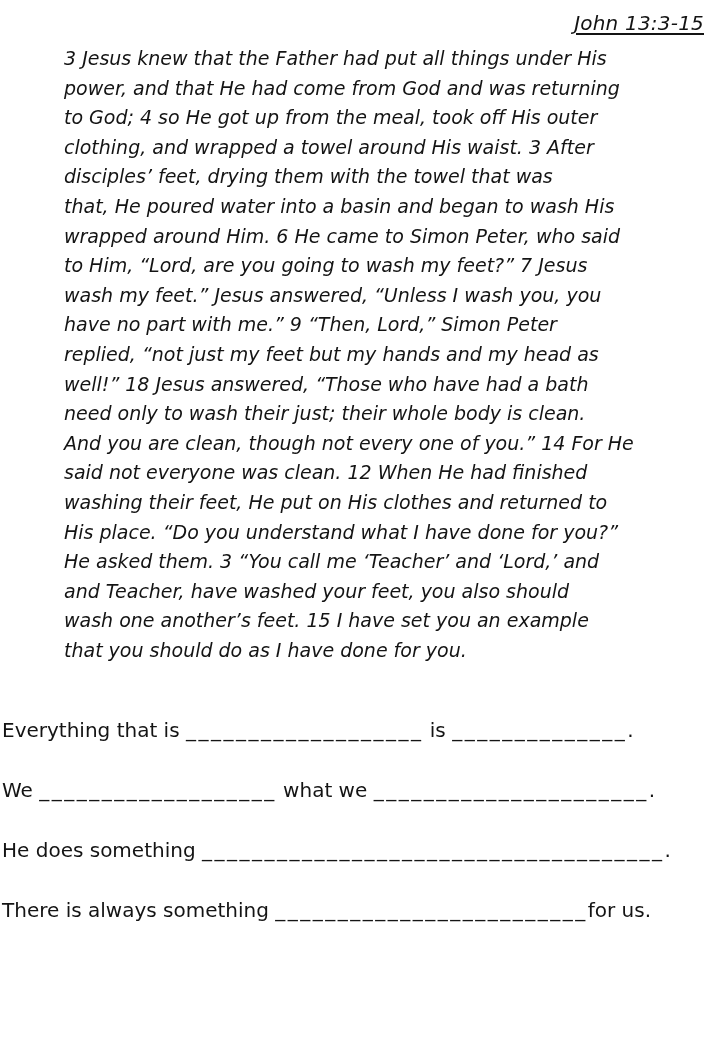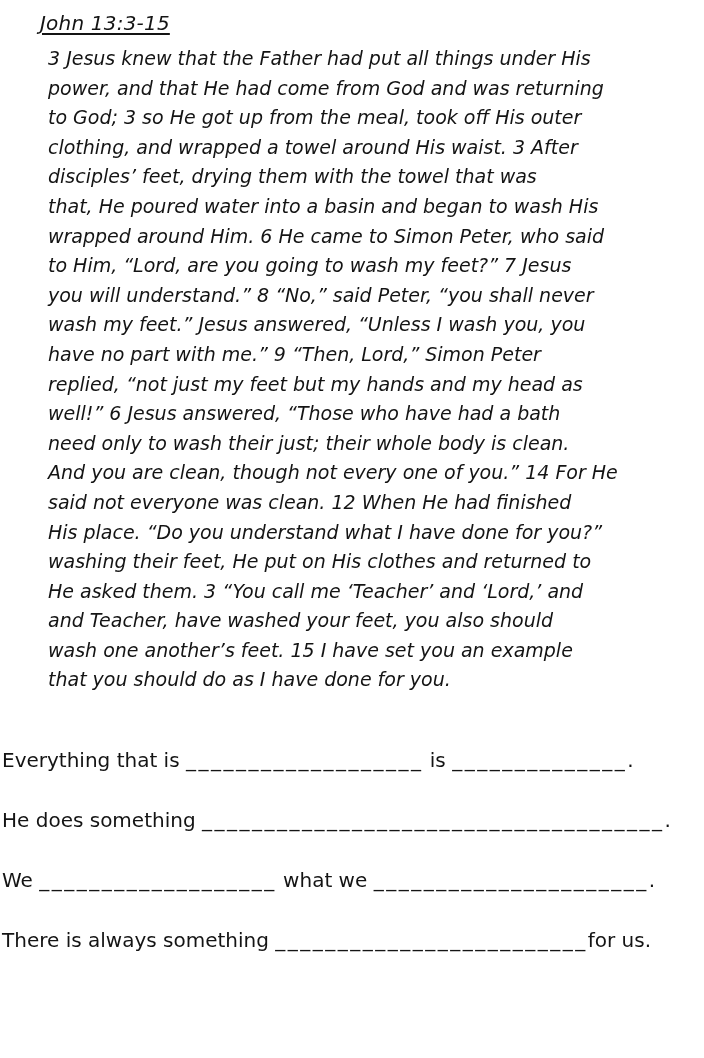--- a/index.html
+++ b/index.html
@@ -22,23 +22,24 @@
   }
   .title {
     margin: 8px 0 0 40px;
     font-size: 20px;
     font-style: italic;
     font-weight: 500;
     line-height: 30px;
     text-decoration: underline;
     text-underline-offset: 3px;
     letter-spacing: 0.2px;
+    text-align: right;
   }
   .passage {
-    margin: 6px 20px 0 48px;
+    margin: 6px 20px 0 64px;
     font-size: 19px;
     font-style: italic;
     font-weight: 500;
     line-height: 29.6px;
   }
   .pline {
     white-space: nowrap;
   }
   .questions {
     margin: 52px 0 0 2px;
@@ -58,46 +59,45 @@
 </head>
 <body>
 
 <div class="doc">
 
   <h1 class="title">John 13:3-15</h1>
 
   <div class="passage">
       <div class="pline">3 Jesus knew that the Father had put all things under His</div>
       <div class="pline">power, and that He had come from God and was returning</div>
-      <div class="pline">to God; 3 so He got up from the meal, took off His outer</div>
+      <div class="pline">to God; 4 so He got up from the meal, took off His outer</div>
       <div class="pline">clothing, and wrapped a towel around His waist. 3 After</div>
       <div class="pline">disciples’ feet, drying them with the towel that was</div>
       <div class="pline">that, He poured water into a basin and began to wash His</div>
       <div class="pline">wrapped around Him. 6 He came to Simon Peter, who said</div>
       <div class="pline">to Him, “Lord, are you going to wash my feet?” 7 Jesus</div>
-      <div class="pline">you will understand.” 8 “No,” said Peter, “you shall never</div>
       <div class="pline">wash my feet.” Jesus answered, “Unless I wash you, you</div>
       <div class="pline">have no part with me.” 9 “Then, Lord,” Simon Peter</div>
       <div class="pline">replied, “not just my feet but my hands and my head as</div>
-      <div class="pline">well!” 6 Jesus answered, “Those who have had a bath</div>
+      <div class="pline">well!” 18 Jesus answered, “Those who have had a bath</div>
       <div class="pline">need only to wash their just; their whole body is clean.</div>
       <div class="pline">And you are clean, though not every one of you.” 14 For He</div>
       <div class="pline">said not everyone was clean. 12 When He had finished</div>
+      <div class="pline">washing their feet, He put on His clothes and returned to</div>
       <div class="pline">His place. “Do you understand what I have done for you?”</div>
-      <div class="pline">washing their feet, He put on His clothes and returned to</div>
       <div class="pline">He asked them. 3 “You call me ‘Teacher’ and ‘Lord,’ and</div>
       <div class="pline">and Teacher, have washed your feet, you also should</div>
       <div class="pline">wash one another’s feet. 15 I have set you an example</div>
       <div class="pline">that you should do as I have done for you.</div>
     </div>
 
   <div class="questions">
 
     <p class="q"><span>Everything that is </span><span class="blank">___________________</span><span> is </span><span class="blank">______________</span><span>.</span></p>
 
+    <p class="q"><span>We </span><span class="blank">___________________</span><span> what we </span><span class="blank">______________________</span><span>.</span></p>
+
     <p class="q"><span>He does something </span><span class="blank">_____________________________________</span><span>.</span></p>
-
-    <p class="q"><span>We </span><span class="blank">___________________</span><span> what we </span><span class="blank">______________________</span><span>.</span></p>
 
     <p class="q"><span>There is always something </span><span class="blank">_________________________</span><span>for us.</span></p>
 
   </div>
 </div>
 
 </body></html>

